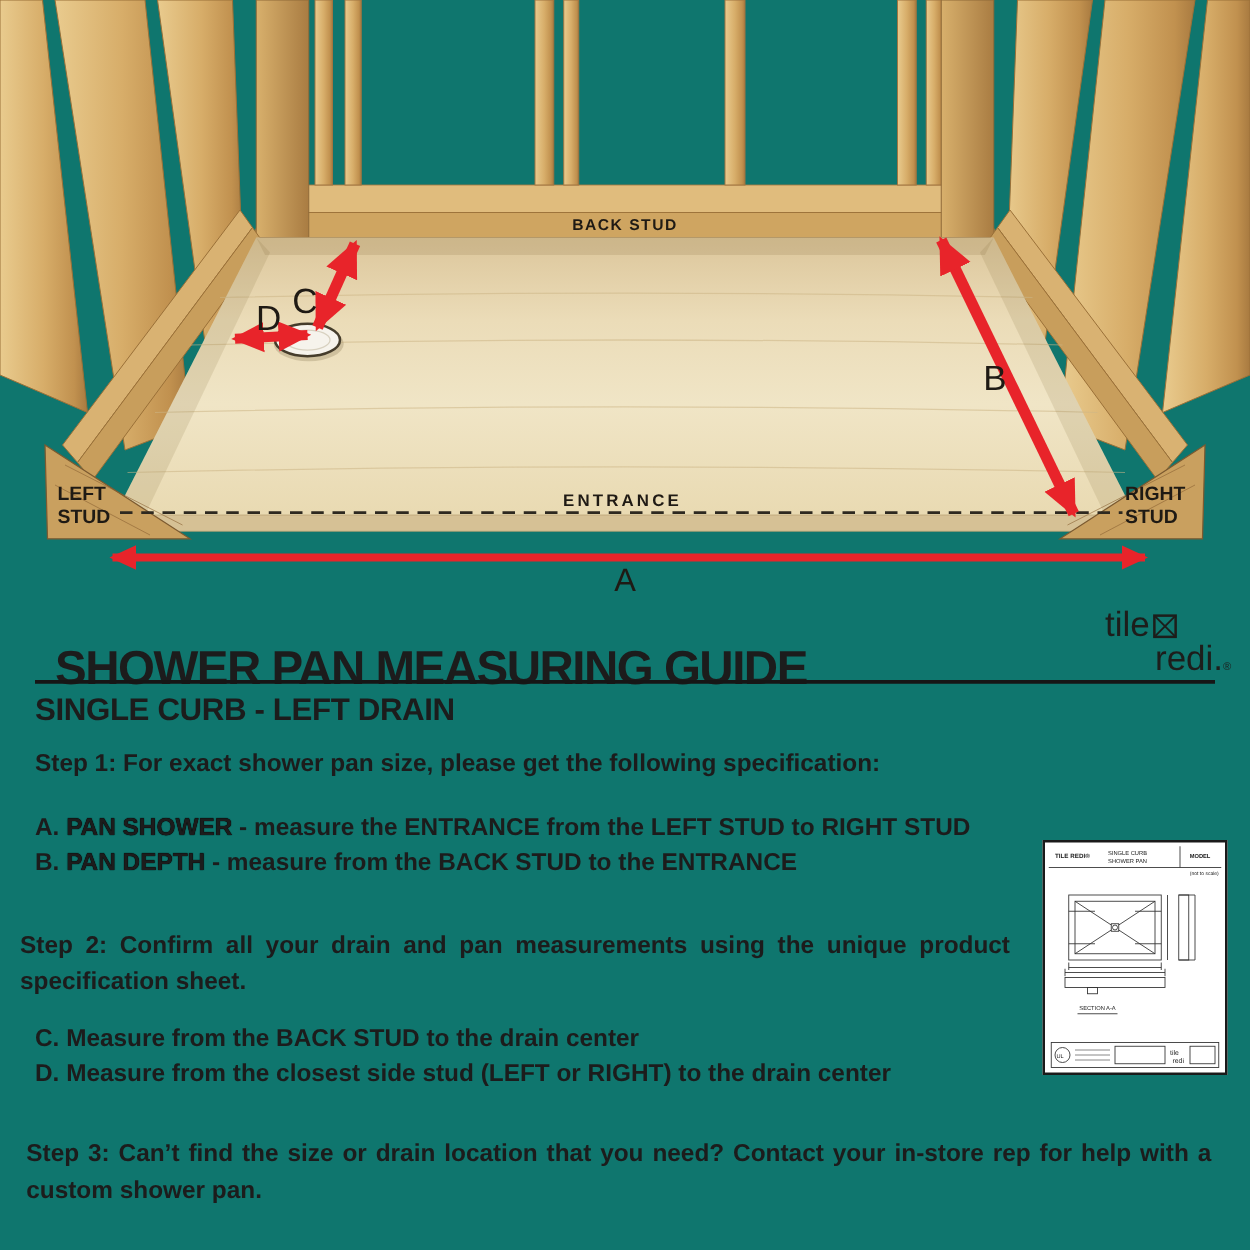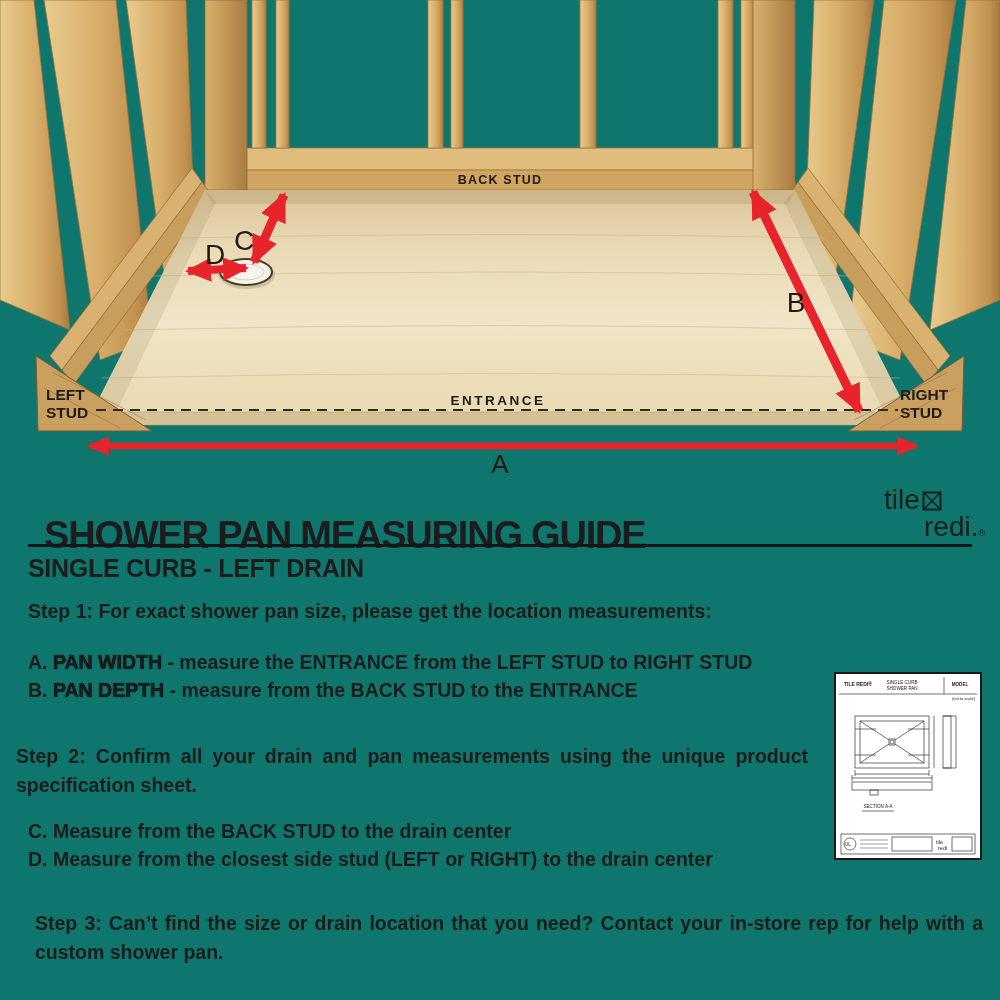--- a/index.html
+++ b/index.html
@@ -11,21 +11,21 @@
   .rule{left:28px;top:544px;width:944px;height:3px;background:#161616;}
   .subtitle{left:28px;top:554px;font-size:25px;font-weight:bold;letter-spacing:-0.3px;white-space:nowrap;}
   .body-line{font-size:19.5px;font-weight:bold;line-height:27px;white-space:nowrap;}
   .para{font-size:19.5px;font-weight:bold;line-height:29px;text-align:justify;}
   .step1{left:28px;top:598px;}
   .itemA{left:28px;top:649px;}
   .itemB{left:28px;top:677px;}
   .step2{left:16px;top:742px;width:792px;}
   .itemC{left:28px;top:818px;}
   .itemD{left:28px;top:846px;}
-  .step3{left:35px;top:909px;width:948px;}
+  .step3{left:21px;top:909px;width:948px;}
   .heavy{text-shadow:0 0 0.7px #000,0 0 0.7px #000;}
   
   .logo{left:884px;top:486px;line-height:1;color:#1d1d1b;}
   .logo-row1{font-size:28px;display:flex;align-items:flex-start;}
   .logo-box{margin-left:2px;margin-top:2px;}
   .logo-row2{font-size:28px;margin-left:40px;margin-top:-3px;}
   .logo-reg{font-size:9px;vertical-align:baseline;}
   
   .spec{left:834px;top:672px;width:148px;height:188px;border:2px solid #1a1a1a;background:#fff;box-sizing:border-box;}
   .spec svg{display:block;}
@@ -156,25 +156,25 @@
       </span>
     </div>
     <div class="logo-row2">
       <span>redi.</span><span class="logo-reg">®</span>
     </div>
   </div>
 
   <div class="abs rule"></div>
   <h2 class="abs subtitle" style="margin:0">SINGLE CURB - LEFT DRAIN</h2>
 
-  <div class="abs body-line step1">Step 1: For exact shower pan size, please get the location measurements:</div>
+  <div class="abs body-line step1">Step 1: For exact shower pan size, please get the following specification:</div>
 
   <div class="abs body-line itemA">
     <span>A.</span>
-    <span class="heavy">PAN WIDTH</span>
+    <span class="heavy">PAN SHOWER</span>
     <span>- measure the ENTRANCE from the LEFT STUD to RIGHT STUD</span>
   </div>
   <div class="abs body-line itemB">
     <span>B.</span>
     <span class="heavy">PAN DEPTH</span>
     <span>- measure from the BACK STUD to the ENTRANCE</span>
   </div>
 
   <div class="abs para step2">Step 2: Confirm all your drain and pan measurements using the unique product specification sheet.</div>
 

